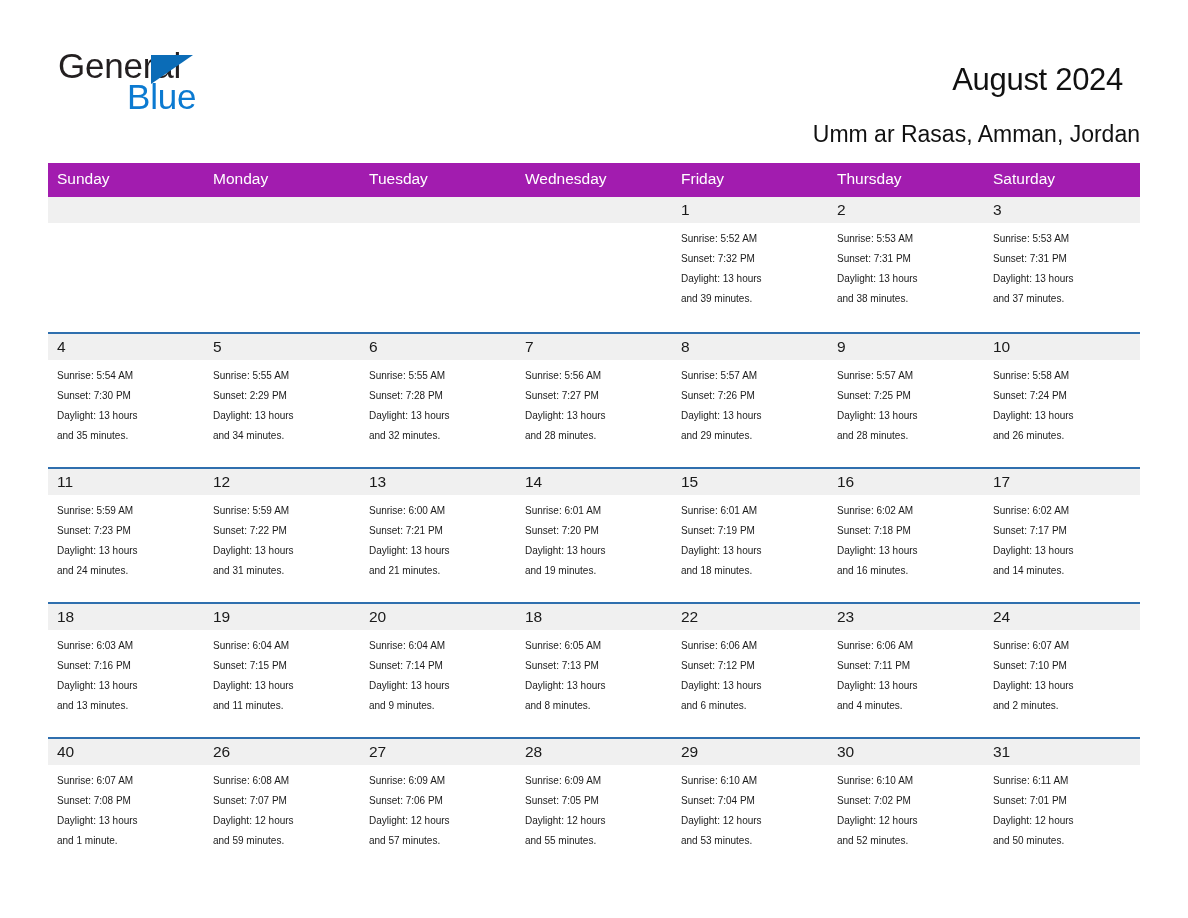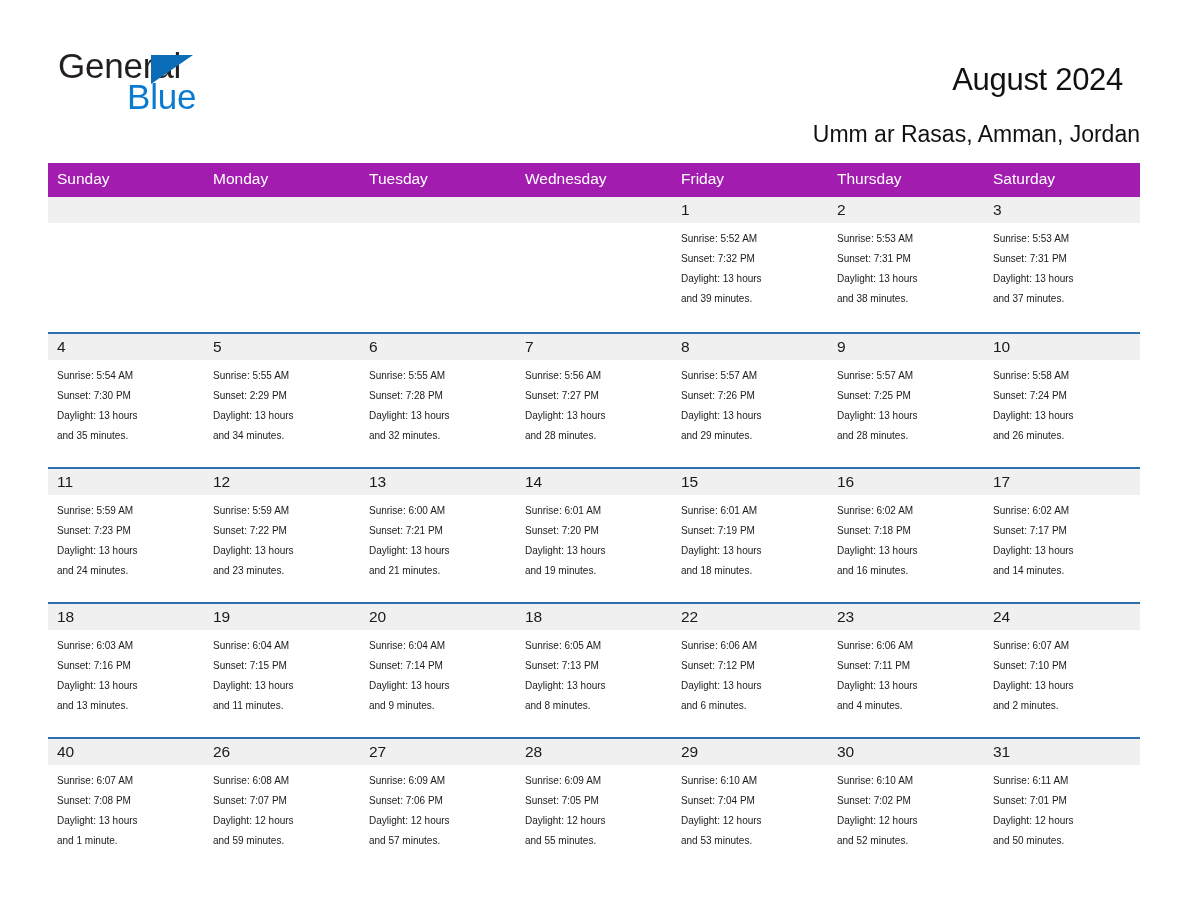--- a/index.html
+++ b/index.html
@@ -275,21 +275,21 @@
               <div>Daylight: 13 hours</div>
               <div>and 24 minutes.</div>
             </div>
           </div>
           <div class="day">
             <div class="day-number-band">12</div>
             <div class="day-info">
               <div>Sunrise: 5:59 AM</div>
               <div>Sunset: 7:22 PM</div>
               <div>Daylight: 13 hours</div>
-              <div>and 23 minutes.</div>
+              <div>and 31 minutes.</div>
             </div>
           </div>
           <div class="day">
             <div class="day-number-band">13</div>
             <div class="day-info">
               <div>Sunrise: 6:00 AM</div>
               <div>Sunset: 7:21 PM</div>
               <div>Daylight: 13 hours</div>
               <div>and 21 minutes.</div>
             </div>

